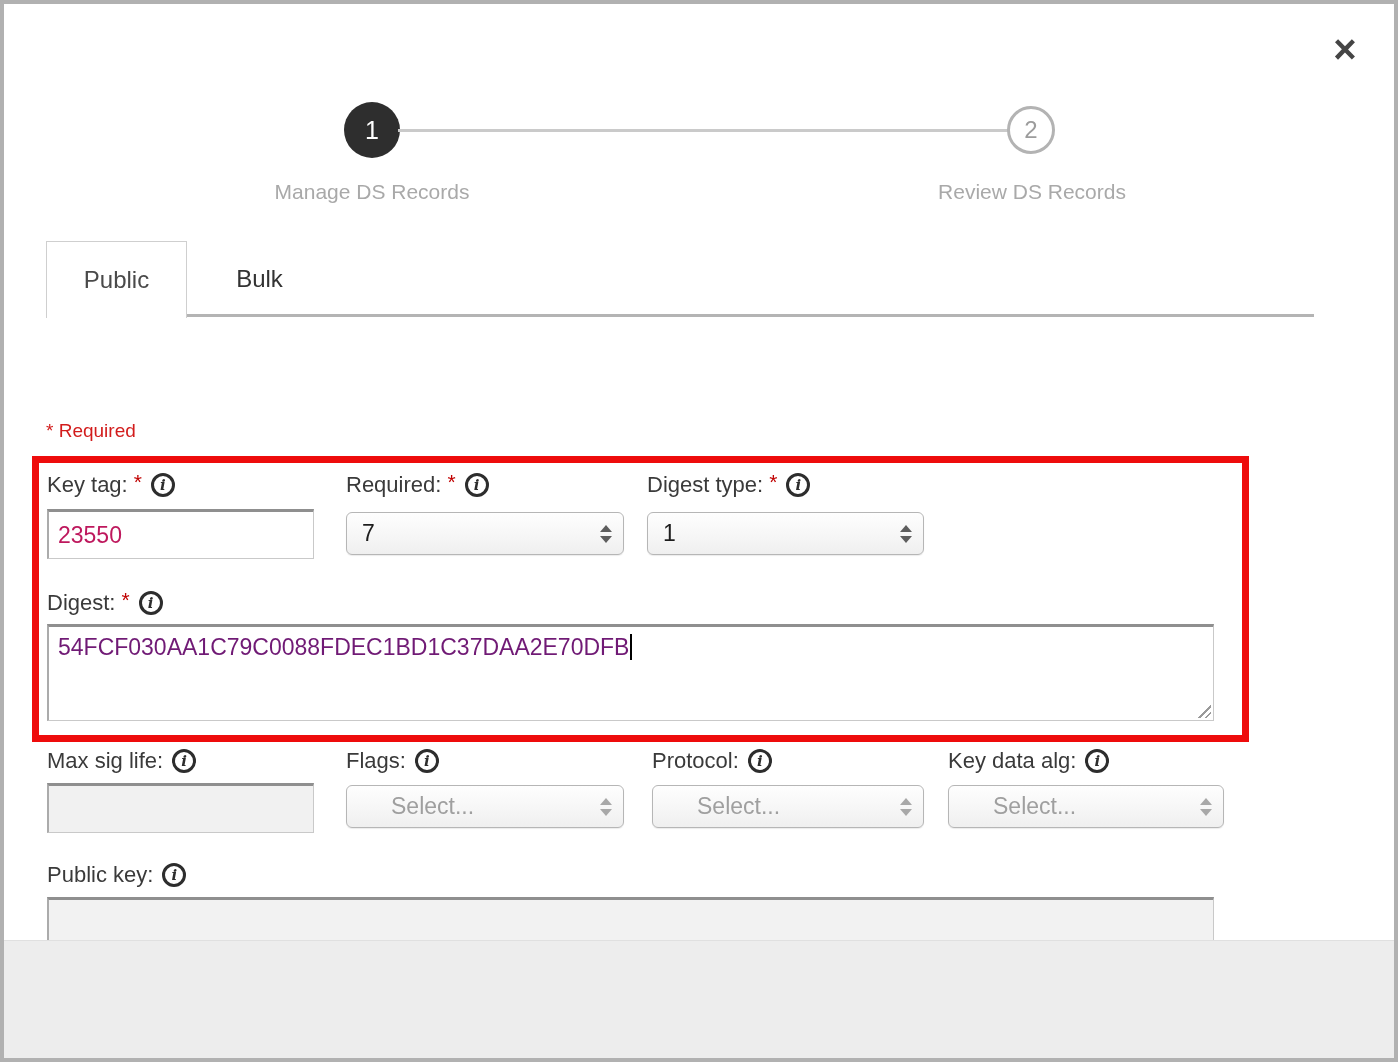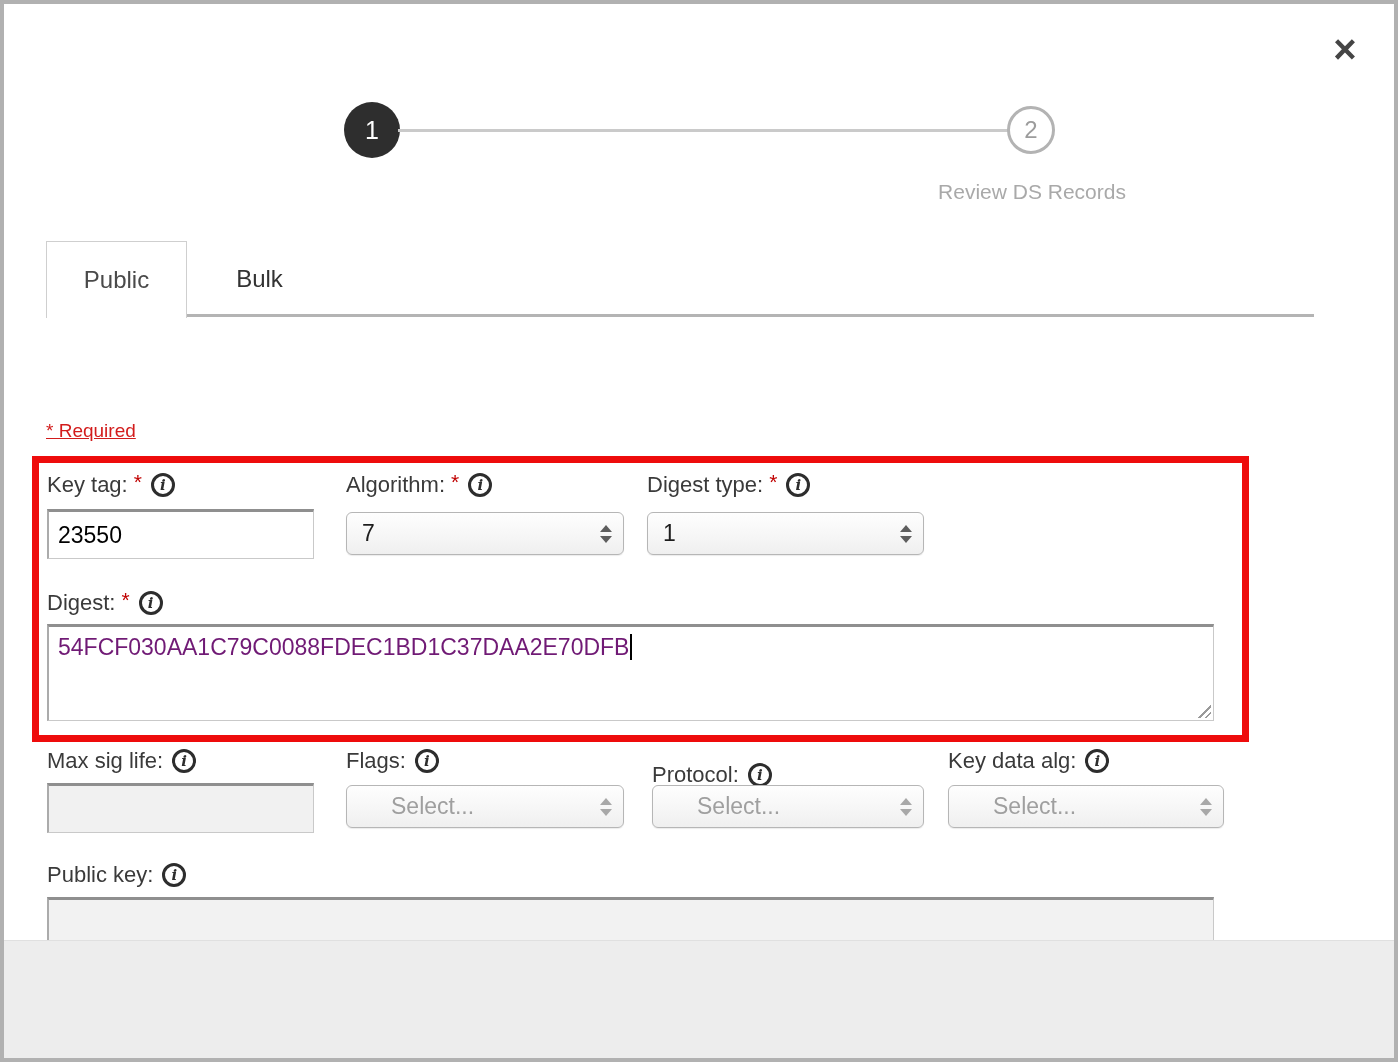--- a/index.html
+++ b/index.html
@@ -42,21 +42,21 @@
     display:flex; align-items:center; justify-content:center;
     font-size:24px; color:#4a4a4a; cursor:pointer;
   }
   .tab-bulk {
     position:absolute; left:183px; top:240px; width:145px; height:70px;
     display:flex; align-items:center; justify-content:center;
     font-size:24px; color:#333; cursor:pointer;
   }
 
   .page-title { position:absolute; left:42px; top:350px; font-size:30px; font-weight:bold; color:#141414; }
-  .required-note { position:absolute; left:42px; top:416px; font-size:19px; color:#d21c1c;text-decoration:underline; }
+  .required-note { position:absolute; left:42px; top:416px; font-size:19px; color:#d21c1c; }
 
   
   .annotation-box {
     position:absolute; left:28px; top:452px; width:1217px; height:286px;
     border:7px solid #ee0c0c; z-index:3; pointer-events:none;
   }
 
   
   .field-label {
     position:absolute; display:flex; align-items:center;
@@ -68,21 +68,21 @@
     display:inline-flex; align-items:center; justify-content:center;
     font-family:"DejaVu Serif", serif; font-style:italic; font-weight:bold;
     font-size:15px; color:#2d2d2d; margin-left:9px; flex:0 0 auto;
   }
 
   
   .text-input {
     position:absolute; height:50px; background:#fff;
     border-top:3px solid #8f8f8f; border-left:2px solid #ababab;
     border-right:1px solid #c9c9c9; border-bottom:1px solid #c9c9c9;
-    font-family:"Liberation Sans", sans-serif; font-size:23px; color:#000000;
+    font-family:"Liberation Sans", sans-serif; font-size:23px; color:#be185d;
     padding:0 9px; outline:none;
   }
   .text-input.disabled { background:#f1f1f1; }
 
   
   .select {
     position:absolute; height:43px; border:1px solid #b6b6b6; border-radius:6px;
     background:linear-gradient(180deg, #fefefe 0%, #f4f4f4 70%, #efefef 100%);
     box-shadow:0 1px 1px rgba(0,0,0,0.08);
     display:flex; align-items:center; font-size:23px; color:#1d1d1d;
@@ -121,21 +121,21 @@
   .lbl-key-tag      { left:43px;  top:466px; }
   .lbl-algorithm    { left:342px; top:466px; }
   .lbl-digest-type  { left:643px; top:466px; }
   .inp-key-tag      { left:43px;  top:505px; width:267px; }
   .sel-algorithm    { left:342px; top:508px; width:278px; }
   .sel-digest-type  { left:643px; top:508px; width:277px; }
   .lbl-digest       { left:43px;  top:584px; }
   .ta-digest        { left:43px;  top:620px; width:1167px; height:97px; }
   .lbl-max-sig      { left:43px;  top:742px; }
   .lbl-flags        { left:342px; top:742px; }
-  .lbl-protocol     { left:648px; top:742px;margin-top:14px; }
+  .lbl-protocol     { left:648px; top:742px; }
   .lbl-key-data-alg { left:944px; top:742px; }
   .inp-max-sig      { left:43px;  top:779px; width:267px; }
   .sel-flags        { left:342px; top:781px; width:278px; }
   .sel-protocol     { left:648px; top:781px; width:272px; }
   .sel-key-data-alg { left:944px; top:781px; width:276px; }
   .lbl-public-key   { left:43px;  top:856px;align-items:center; }
   .ta-public-key    { left:43px;  top:893px; width:1167px; height:47px; }
 </style>
 </head>
 <body>
@@ -146,20 +146,21 @@
     <span>×</span>
   </button>
 
   <div class="step-circle-1">
     <span>1</span>
   </div>
   <div class="step-line"></div>
   <div class="step-circle-2">
     <span>2</span>
   </div>
+  <div class="step-label s1">Manage DS Records</div>
   <div class="step-label s2">Review DS Records</div>
 
   <div class="tab-baseline"></div>
   <div class="tab-single">
     <span>Public</span>
   </div>
   <div class="tab-bulk">
     <span>Bulk</span>
   </div>
 
@@ -168,21 +169,21 @@
   <div class="annotation-box"></div>
 
   <div class="field-label lbl-key-tag">
     <span>Key tag:</span>
     <span class="req-star">*</span>
     <span class="info-icon">
         <span>i</span>
       </span>
   </div>
   <div class="field-label lbl-algorithm">
-    <span>Algorithm:</span>
+    <span>Required:</span>
     <span class="req-star">*</span>
     <span class="info-icon">
         <span>i</span>
       </span>
   </div>
   <div class="field-label lbl-digest-type">
     <span>Digest type:</span>
     <span class="req-star">*</span>
     <span class="info-icon">
         <span>i</span>

